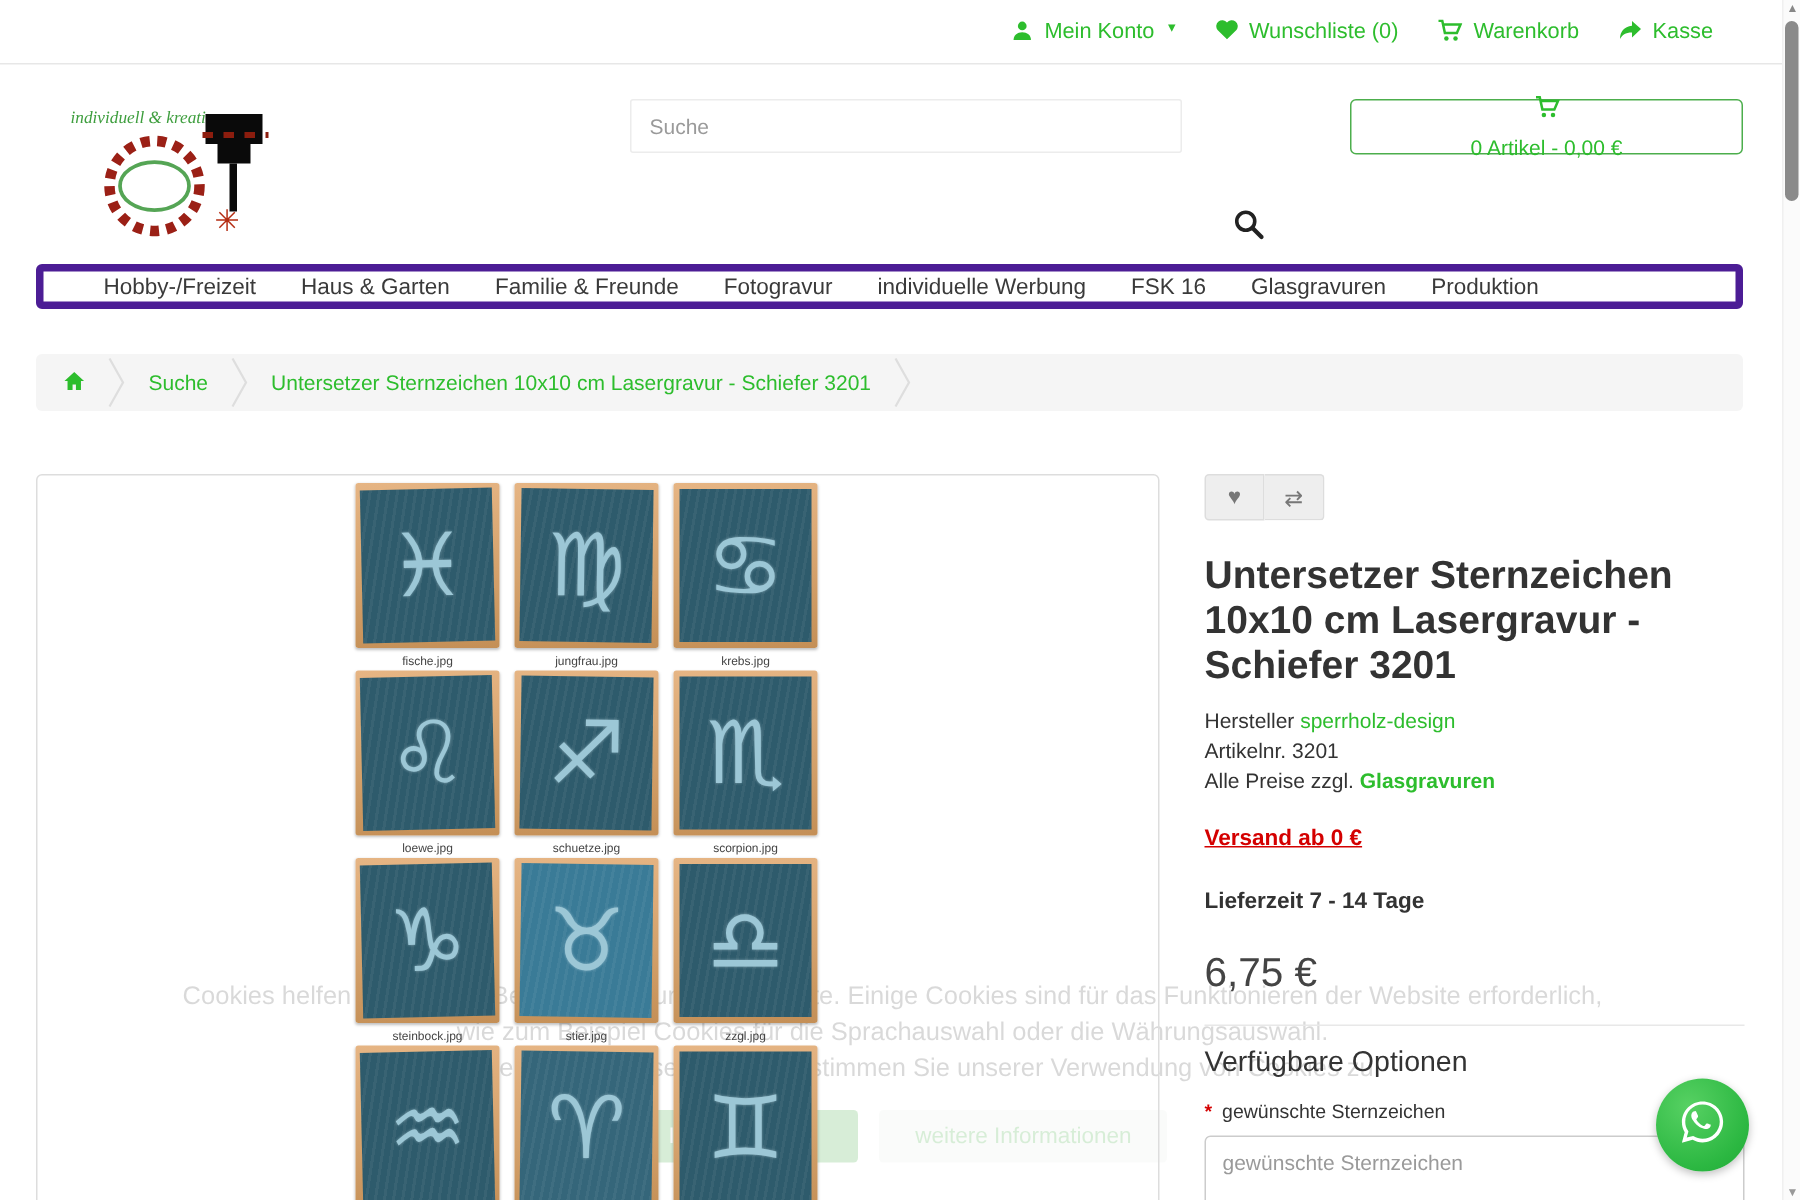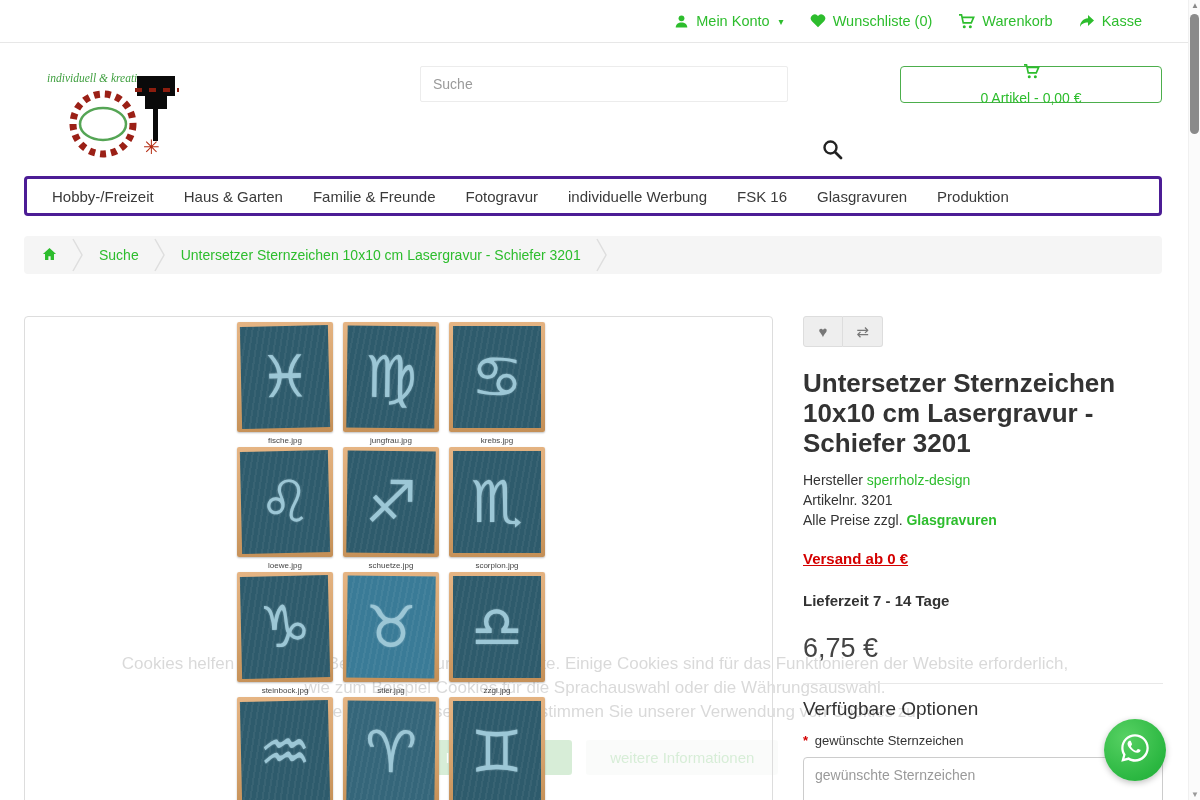--- a/index.html
+++ b/index.html
@@ -9,21 +9,21 @@
     background:#fff; color:#333; position:relative; overflow:hidden;
   }
   
   .topbar {
     position:absolute; top:0; left:0; width:1188px; height:43px;
     background:#fff; border-bottom:1px solid #e7e7e7;
     display:flex; justify-content:flex-end; align-items:center;
     gap:26px; padding-right:46px;
   }
   .toplink {
-    color:#2dbd2d; font-size:14.5px; display:flex; align-items:center; gap:7px;
+    color:#2dbd2d; font-size:14.5px; display:flex; align-items:flex-start; gap:7px;
     cursor:pointer; white-space:nowrap;
   }
   .toplink svg { display:block; }
   .caret { font-size:10px; margin-left:2px; }
   
   .logo { position:absolute; left:45px; top:64px; width:150px; height:100px; cursor:pointer; }
   .search-wrap { position:absolute; left:420px; top:66px; width:368px; height:36px; }
   .search-wrap input {
     width:100%; height:100%; border:1px solid #ececec; border-radius:2px;
     padding:0 12px; font-size:14px; color:#444; outline:none;
@@ -35,23 +35,23 @@
     background:transparent; border:none; cursor:pointer;
   }
   .cart-btn {
     position:absolute; left:900px; top:66px; width:262px; height:37px;
     background:#fff; border:1px solid #4cae4c; border-radius:4px;
     color:#2dbd2d; font-size:14px; display:flex; align-items:center;
     justify-content:center; gap:8px; cursor:pointer;flex-direction:column;
   }
   
   .nav {
-    position:absolute; left:24px; top:176px; width:1138px; height:40px;
-    border:3px solid #4c1d95; border-radius:4px; background:#fff;
-    display:flex; align-items:center; padding-left:10px;
+    position:absolute; left:24px; top:176px; width:1138px; height:30px;
+    border:5px solid #4c1d95; border-radius:4px; background:#fff;
+    display:flex; align-items:center; padding-left:25px;
   }
   .nav-item {
     padding:0 15px; font-size:15px; color:#3a3a3a; cursor:pointer; white-space:nowrap;
   }
   
   .crumbs {
     position:absolute; left:24px; top:236px; width:1138px; height:38px;
     background:#f5f5f5; border-radius:4px; display:flex; align-items:center;
     padding-left:16px; overflow:hidden;
   }

